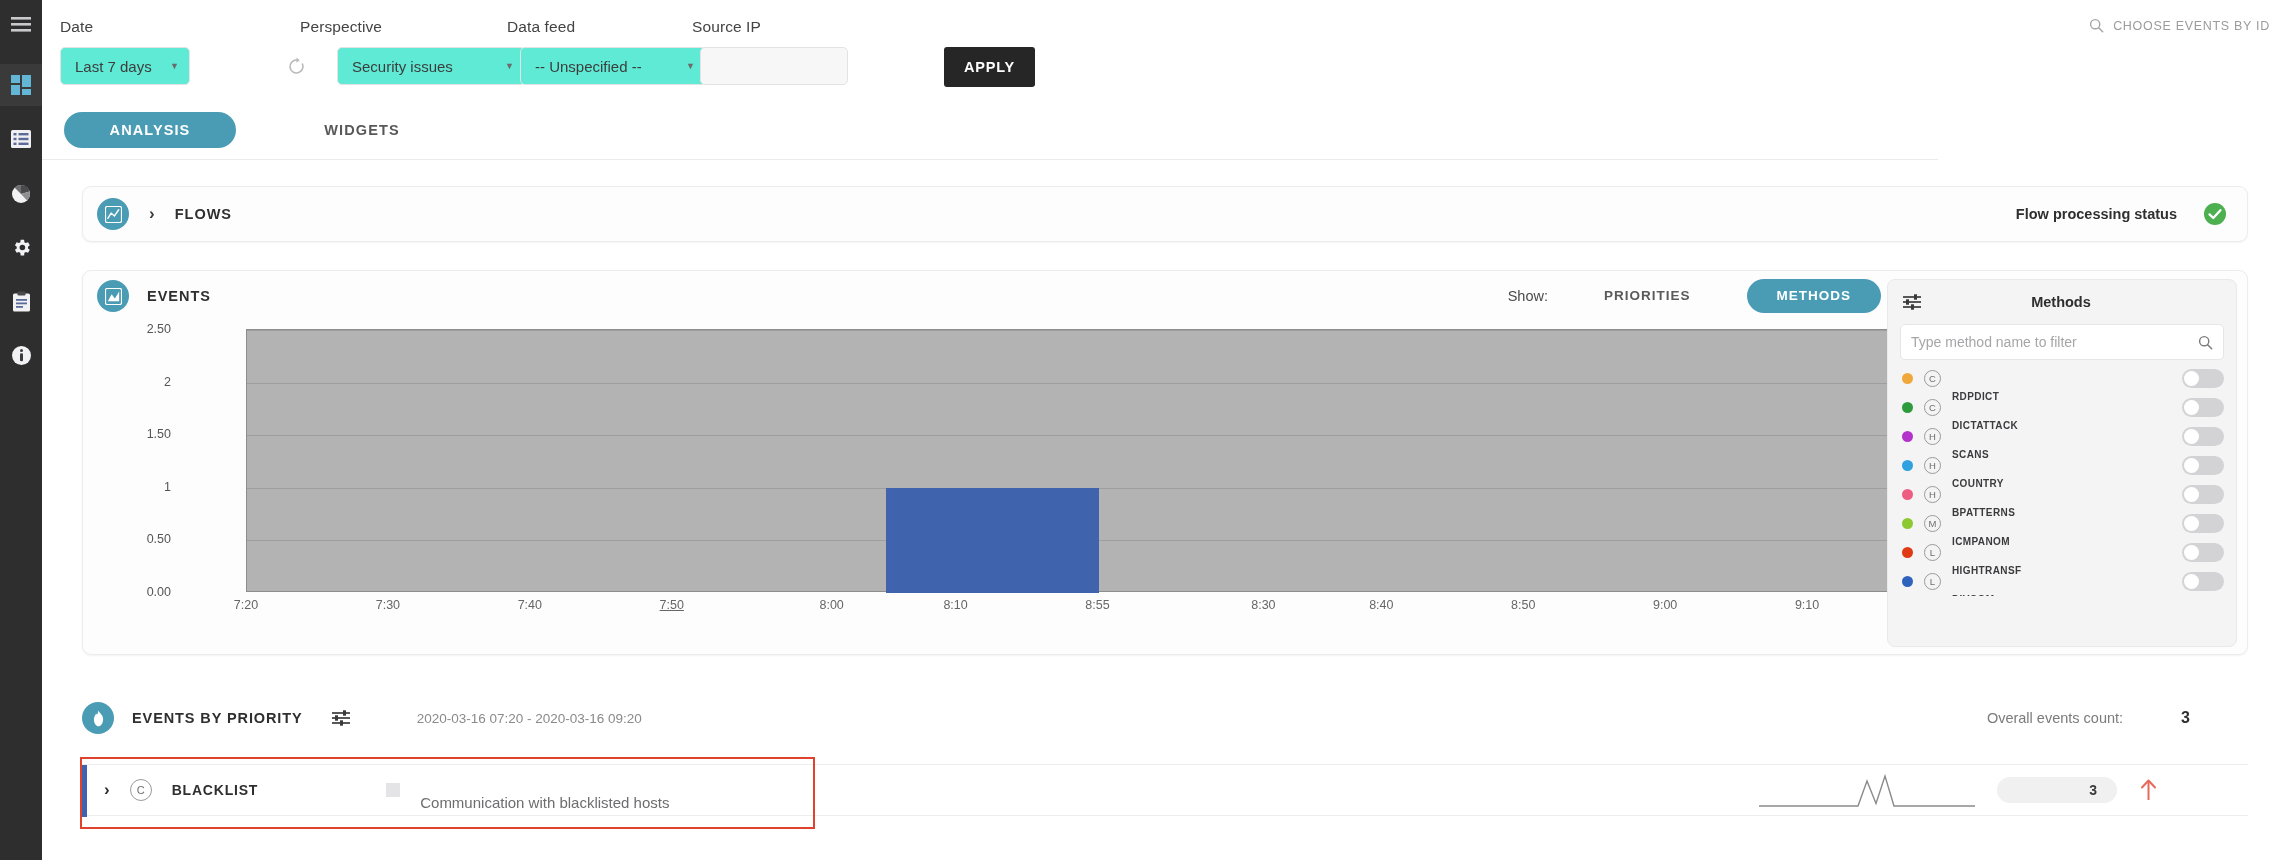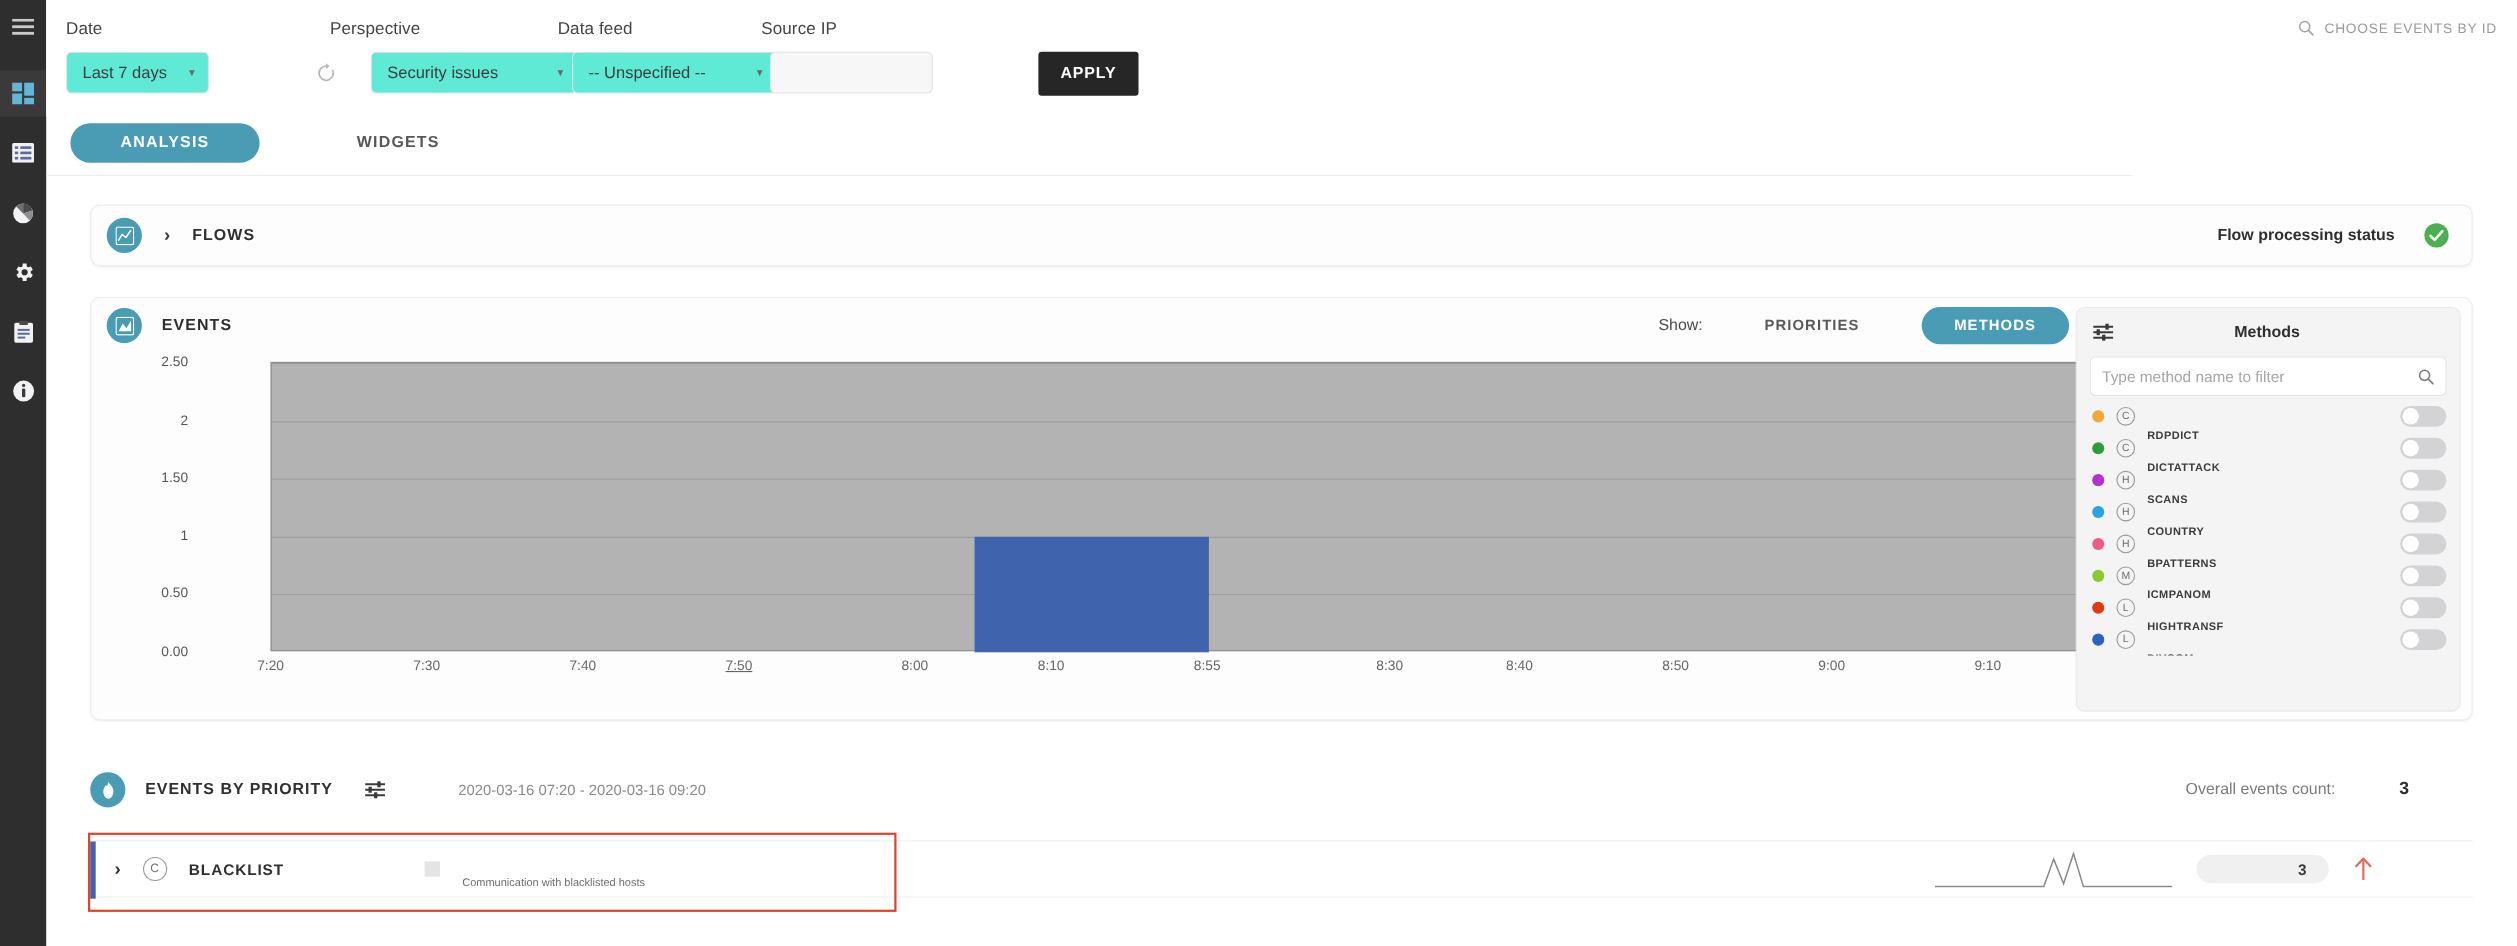--- a/index.html
+++ b/index.html
@@ -187,21 +187,21 @@
   }
   #blbar { position: absolute; left: 0; top: 0; width: 5px; height: 52px; background: #3f63ad; }
   #bl-chev { margin-left: 22px; color: #2f2f2f; font-size: 17px; font-weight: bold; cursor: pointer; }
   #bl-sev {
     width: 22px; height: 22px; border-radius: 50%; border: 1px solid #9a9a9c;
     color: #6e6e70; font-size: 11px; display: flex; align-items: center;
     justify-content: center; margin-left: 20px; flex: none;
   }
   #bl-name { margin-left: 20px; font-size: 14px; font-weight: bold; color: #2f2f2f; letter-spacing: .8px; }
   #bl-sq { width: 14px; height: 14px; background: #e4e4e6; margin-left: 128px; flex: none; }
-  #bl-desc { margin-left: 20px; font-size: 10px; color: #6d6d6f; margin-top: 24px; }
+  #bl-desc { margin-left: 20px; font-size: 15px; color: #6d6d6f; margin-top: 24px; }
   #bl-right { margin-left: auto; display: flex; align-items: center; gap: 22px; padding-right: 90px; }
   #bl-pill {
     width: 120px; height: 26px; border-radius: 13px; background: #f0f0f1;
     display: flex; align-items: center; justify-content: flex-end;
     padding-right: 20px; font-size: 14px; font-weight: bold; color: #3a3a3c;
   }
 </style>
 </head>
 <body>
 

